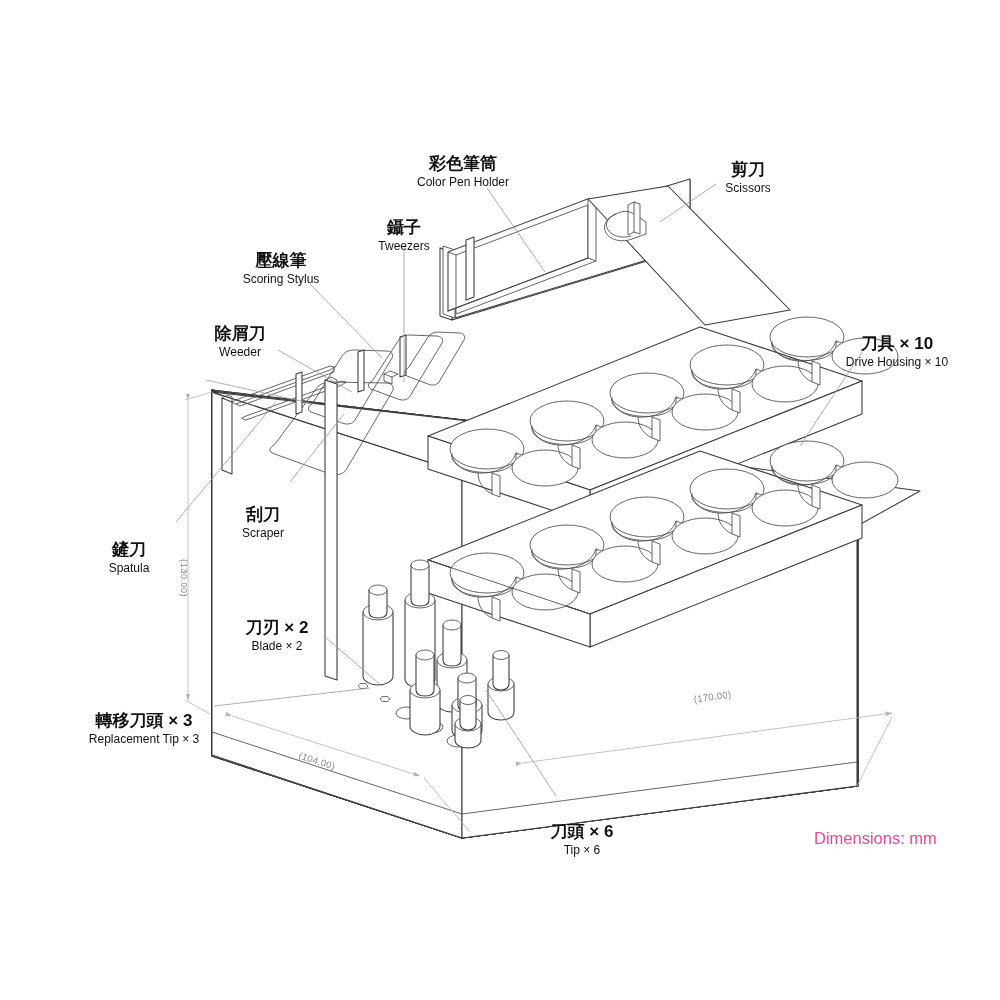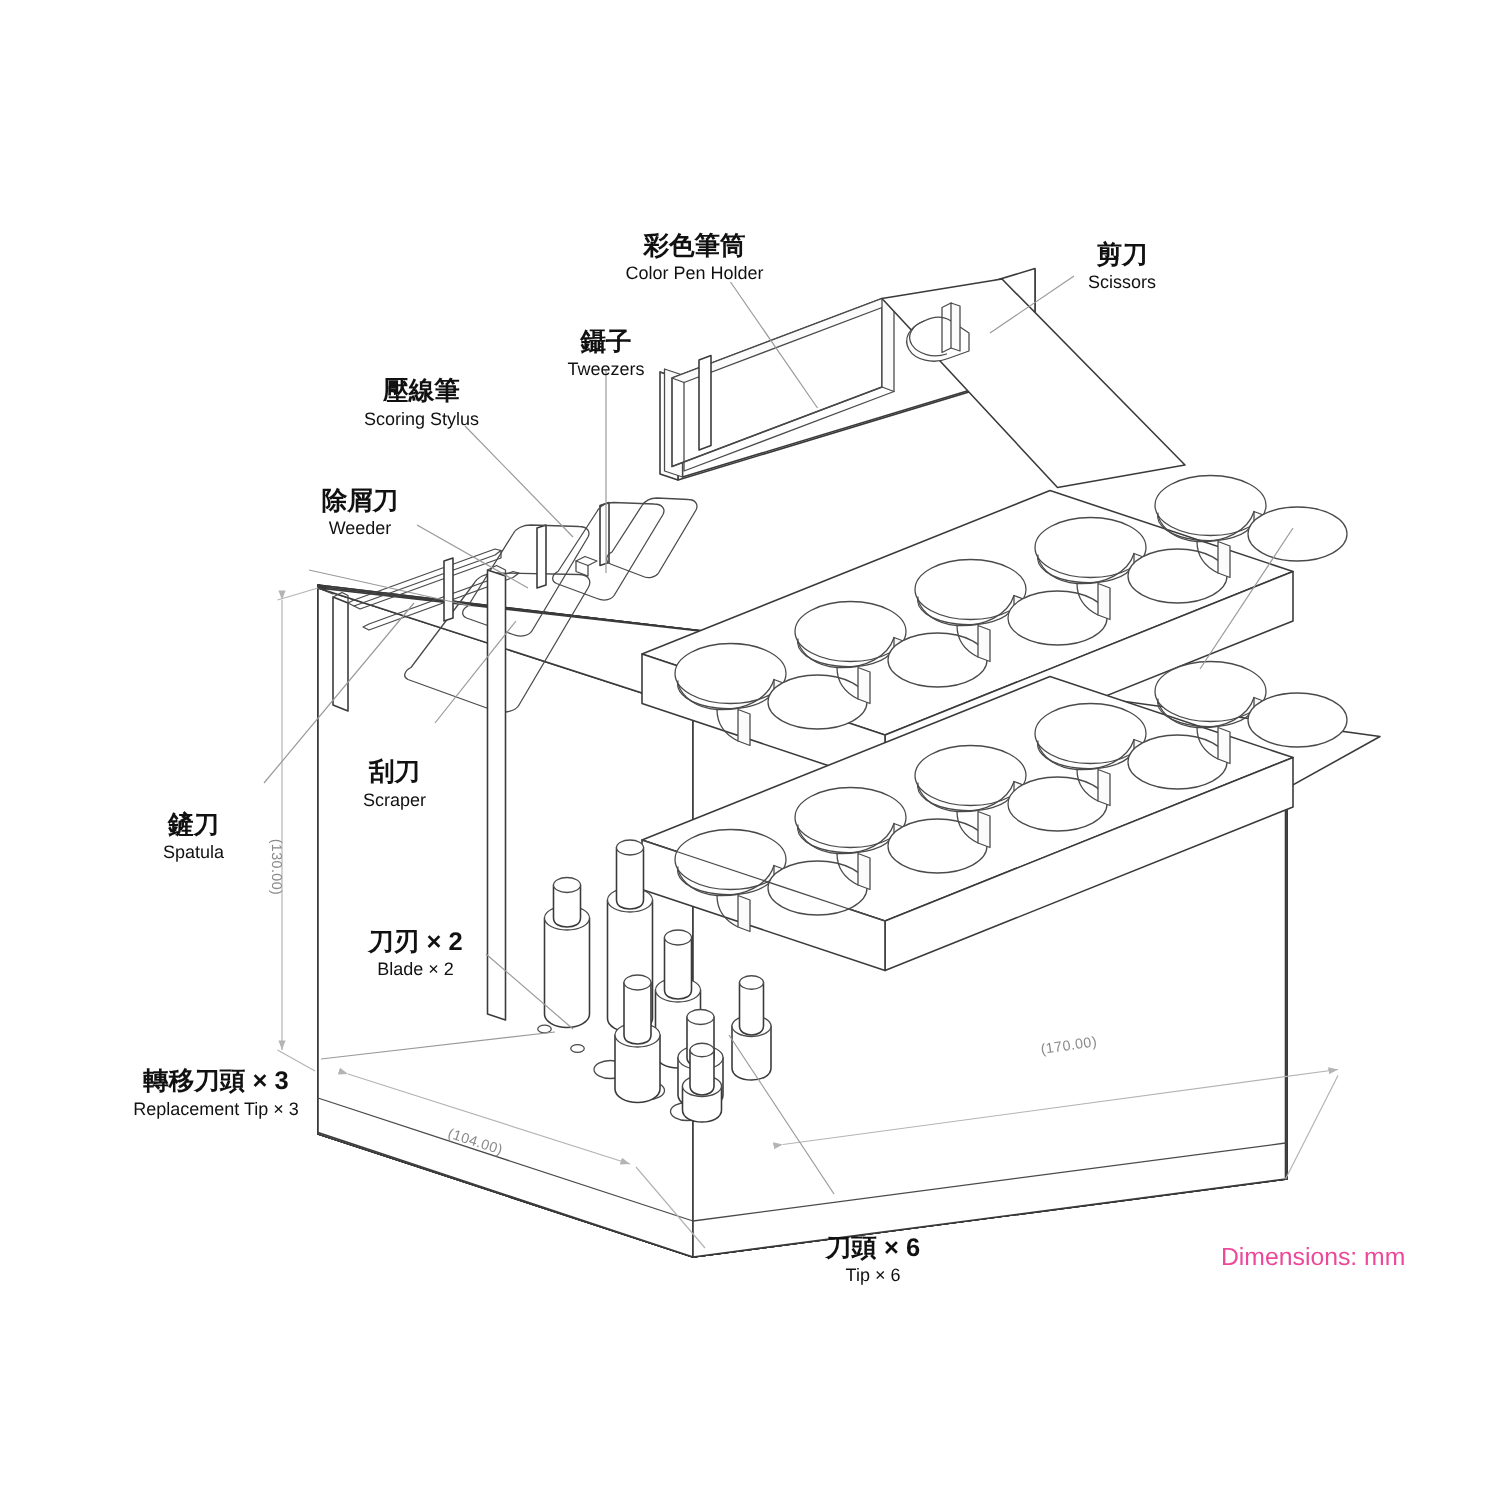--- a/index.html
+++ b/index.html
@@ -598,20 +598,24 @@
     <span class="zh">壓線筆</span>
     <span class="en">Scoring Stylus</span>
   </div>
 
   <div class="callout ta-c" style="left:240px; top:307px; transform:translateX(-50%);">
     <span class="zh">除屑刀</span>
     <span class="en">Weeder</span>
   </div>
 
 
+  <div class="callout ta-c" style="left:897px; top:317px; transform:translateX(-50%);">
+    <span class="zh">刀具 × 10</span>
+    <span class="en">Drive Housing × 10</span>
+  </div>
 
   <div class="callout ta-c" style="left:263px; top:488px; transform:translateX(-50%);">
     <span class="zh">刮刀</span>
     <span class="en">Scraper</span>
   </div>
 
   <div class="callout ta-c" style="left:129px; top:523px; transform:translateX(-50%);">
     <span class="zh">鏟刀</span>
     <span class="en">Spatula</span>
   </div>

